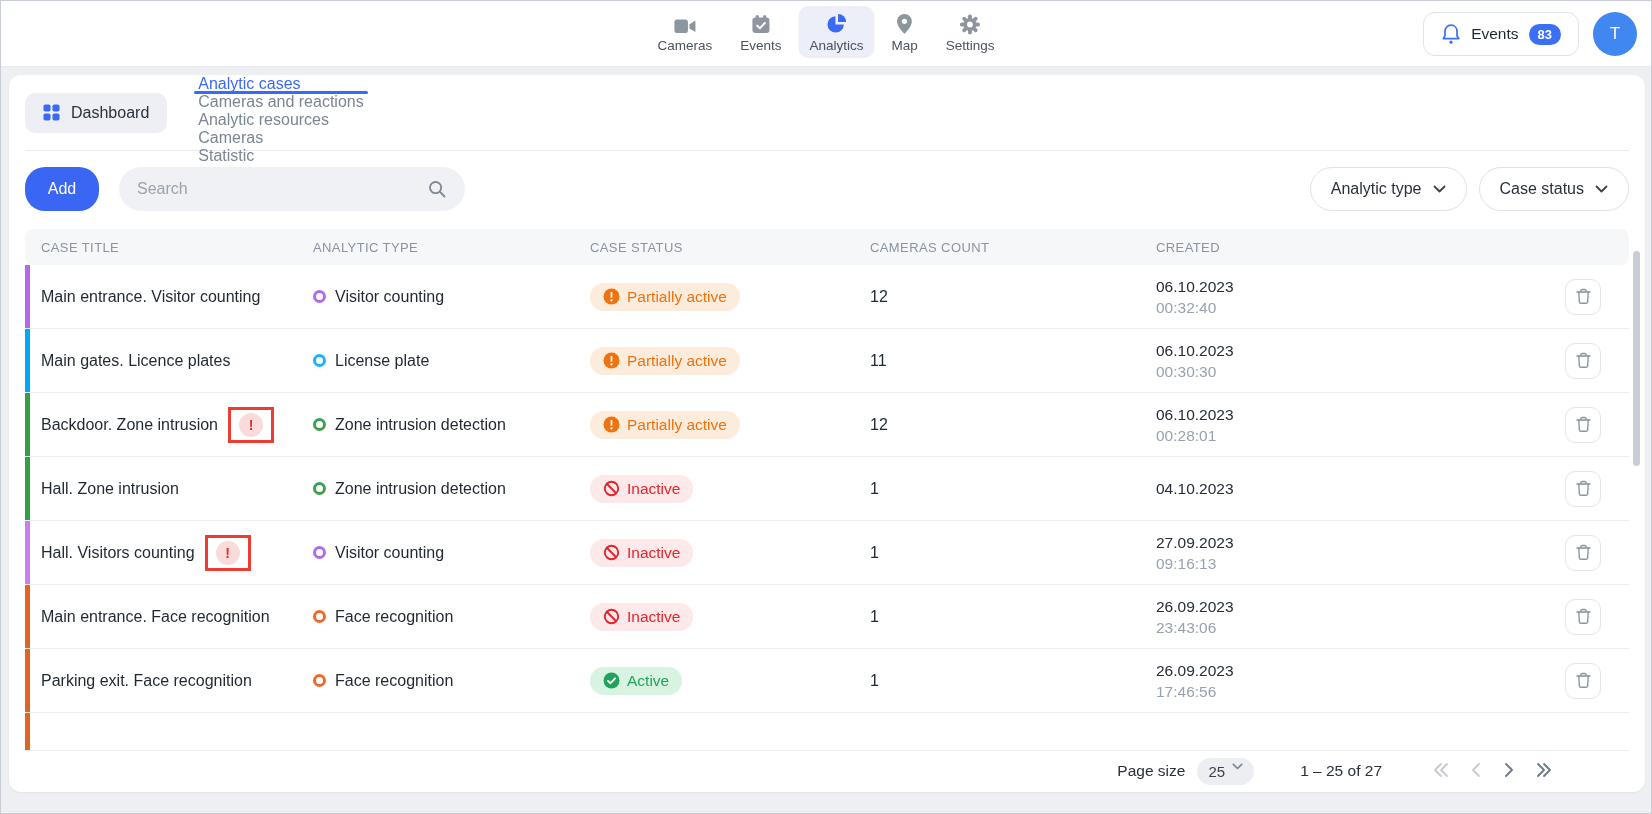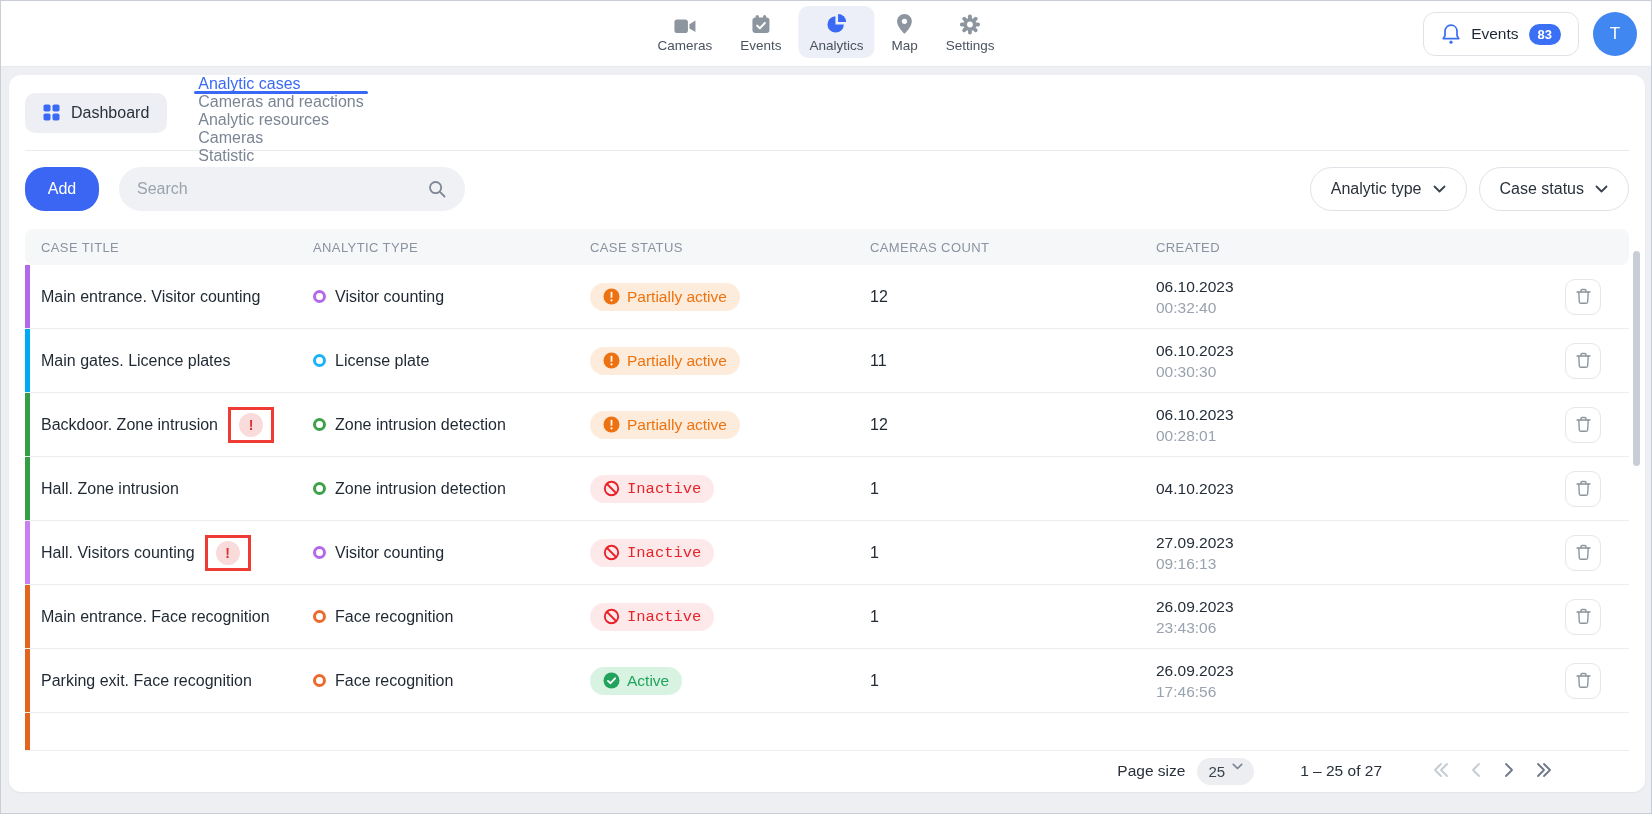--- a/index.html
+++ b/index.html
@@ -50,21 +50,21 @@
   .accent { position:absolute; left:0; top:0; bottom:0; width:5px; }
   .c-title { display:flex; align-items:center; }
   .alert-box { margin-left:10px; border:3px solid #ee3b33; padding:3px 8px; display:inline-flex; }
   .alert-chip { width:24px; height:24px; border-radius:50%; background:#f8dbda; color:#d93030; font-weight:bold; font-size:14px; display:flex; align-items:center; justify-content:center; }
   .alert-chip::before { content:"!"; }
   .c-type { display:flex; align-items:center; }
   .ring { width:13px; height:13px; border-radius:50%; border:3px solid; margin-right:9px; flex:0 0 auto; }
   .badge { display:inline-flex; align-items:center; gap:7px; height:28px; border-radius:15px; padding:0 13px; font-size:15.5px; }
   .badge svg { display:block; }
   .badge-partial  { background:#fdecdb; color:#ee7310; }
-  .badge-inactive { background:#fde9ea; color:#e7242b;font-family:Liberation Mono, monospace; }
+  .badge-inactive { background:#fde9ea; color:#e7242b; }
   .badge-active   { background:#d8f3e2; color:#22a45c; }
   .c-created .date { font-size:15.5px; color:#242d38; line-height:21px; }
   .c-created .time { font-size:15.5px; color:#99a2ae; line-height:21px; }
   .trash-btn { width:36px; height:36px; border:1px solid #e3e6eb; background:#fff; border-radius:10px; display:flex; align-items:center; justify-content:center; cursor:pointer; }
   .partial-row { height:38px; position:relative; border-bottom:1px solid #ecedf1; overflow:hidden; }
 
   
   .footer { height:40px; display:flex; align-items:center; justify-content:flex-end; padding-right:76px; font-size:15.5px; color:#2a313b; }
   .ps-label { margin-right:12px; }
   .page-size-pill { background:#eceef2; border-radius:14px; padding:5px 11px; display:flex; gap:7px; align-items:flex-start; font-size:15px; color:#39424d; cursor:pointer; }

